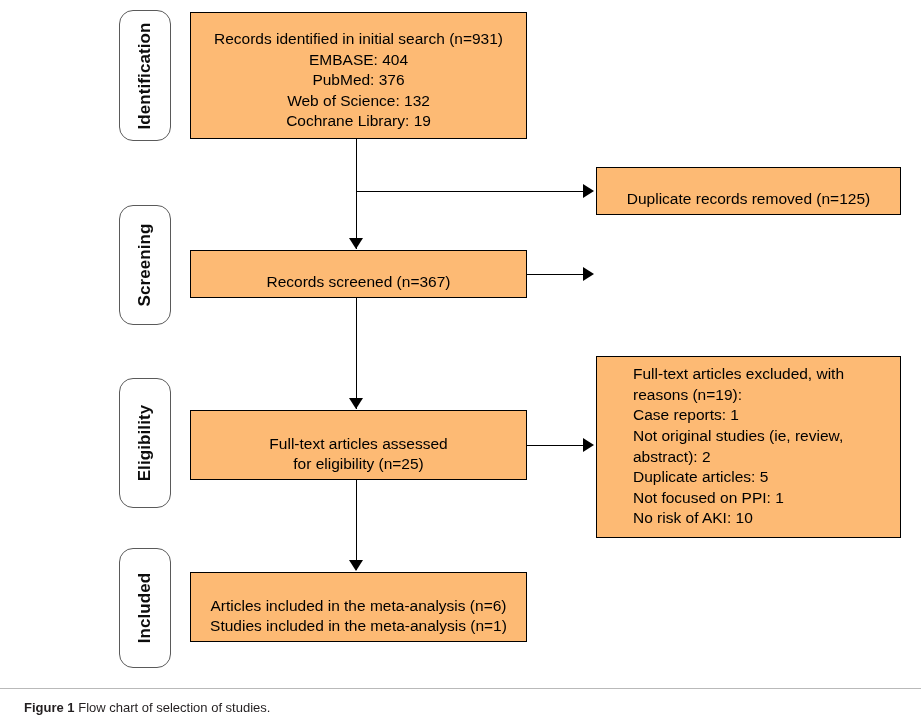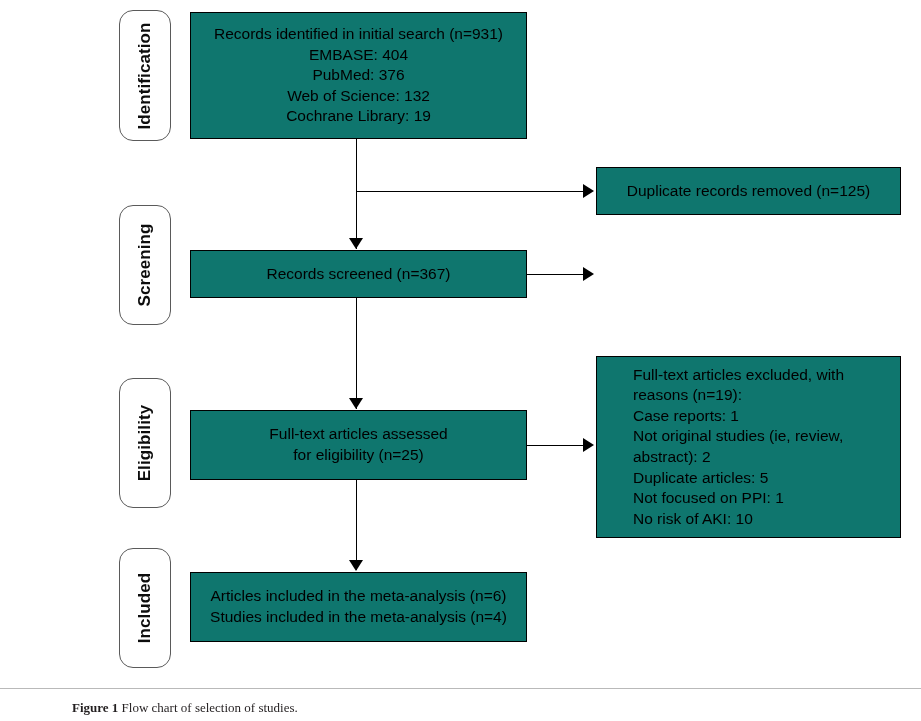--- a/index.html
+++ b/index.html
@@ -38,24 +38,24 @@
     font-size: 17px;
     font-weight: bold;
     letter-spacing: 0.1px;
     color: #0d0d0d;
   }
 
   
   .flow-box {
     position: absolute;
     border: 1.6px solid #000000;
-    background: #0f766e;
+    background: #fdba74;
     box-sizing: border-box;
     display: flex;
-    align-items: center;
+    align-items: flex-end;
     font-size: 15.5px;
     line-height: 1.33;
     color: #000000;
   }
   .flow-box .box-text {
     width: 100%;
     white-space: pre-line;
   }
   .center-text .box-text { text-align: center; }
   .left-text  .box-text { text-align: left; }
@@ -91,25 +91,24 @@
   
   #caption-rule {
     position: absolute;
     left: 0;
     width: 921px;
     height: 0;
     border-top: 1px solid #b9b9b9;
   }
   #figure-caption {
     position: absolute;
-    font-family: Liberation Serif, serif;
+    font-family: Liberation Sans, sans-serif;
     font-size: 13px;
     color: #231f20;
     white-space: nowrap;
-    margin-left: 48px;
   }
   #figure-caption .cap-label {
     font-weight: bold;
   }
 </style>
 </head>
 <body>
 
 <div id="page">
 
@@ -175,21 +174,21 @@
    Case reports: 1
    Not original studies (ie, review,
    abstract): 2
    Duplicate articles: 5
    Not focused on PPI: 1
    No risk of AKI: 10</span>
   </div>
 
   <div class="flow-box center-text" style="left:190px; top:572px; width:337px; height:70px; padding:4px 10px;">
     <span class="box-text">Articles included in the meta-analysis (n=6)
-Studies included in the meta-analysis (n=4)</span>
+Studies included in the meta-analysis (n=1)</span>
   </div>
 
   <div id="caption-rule" style="top:688px;"></div>
 
   <div id="figure-caption" style="left:24px; top:700px;">
     <span class="cap-label">Figure 1</span><span>&nbsp;</span><span>Flow chart of selection of studies.</span>
   </div>
 
 </div>
 

